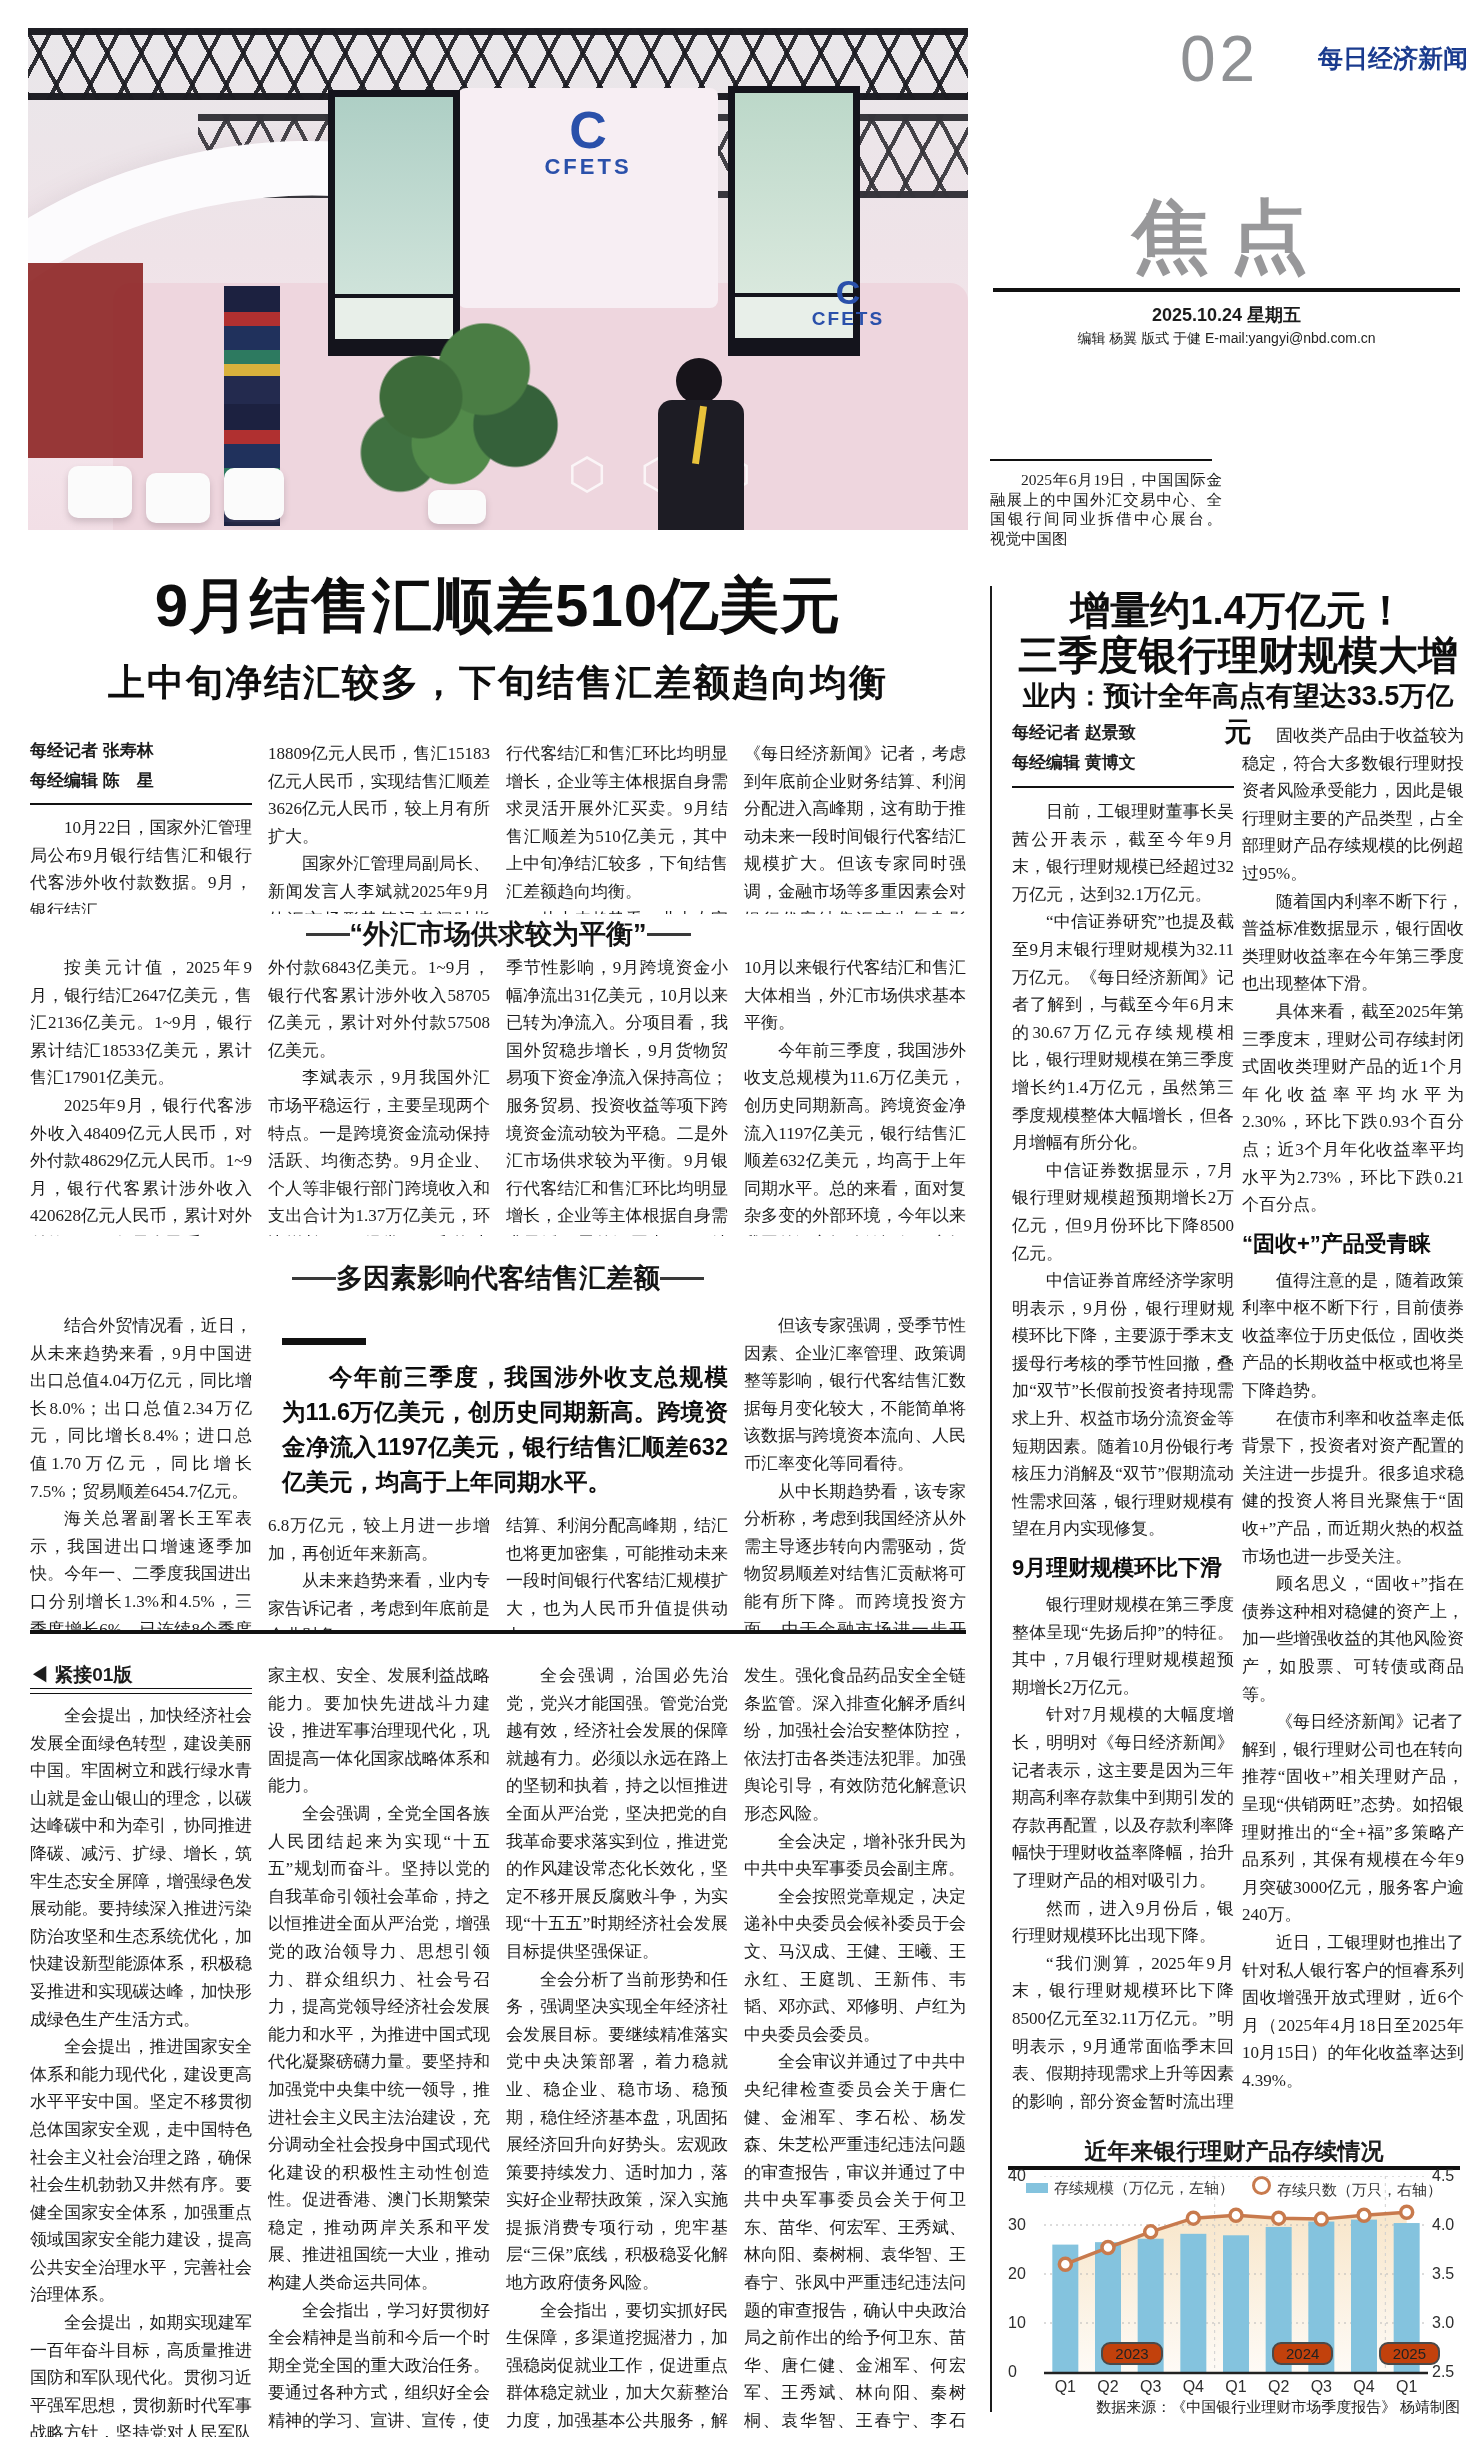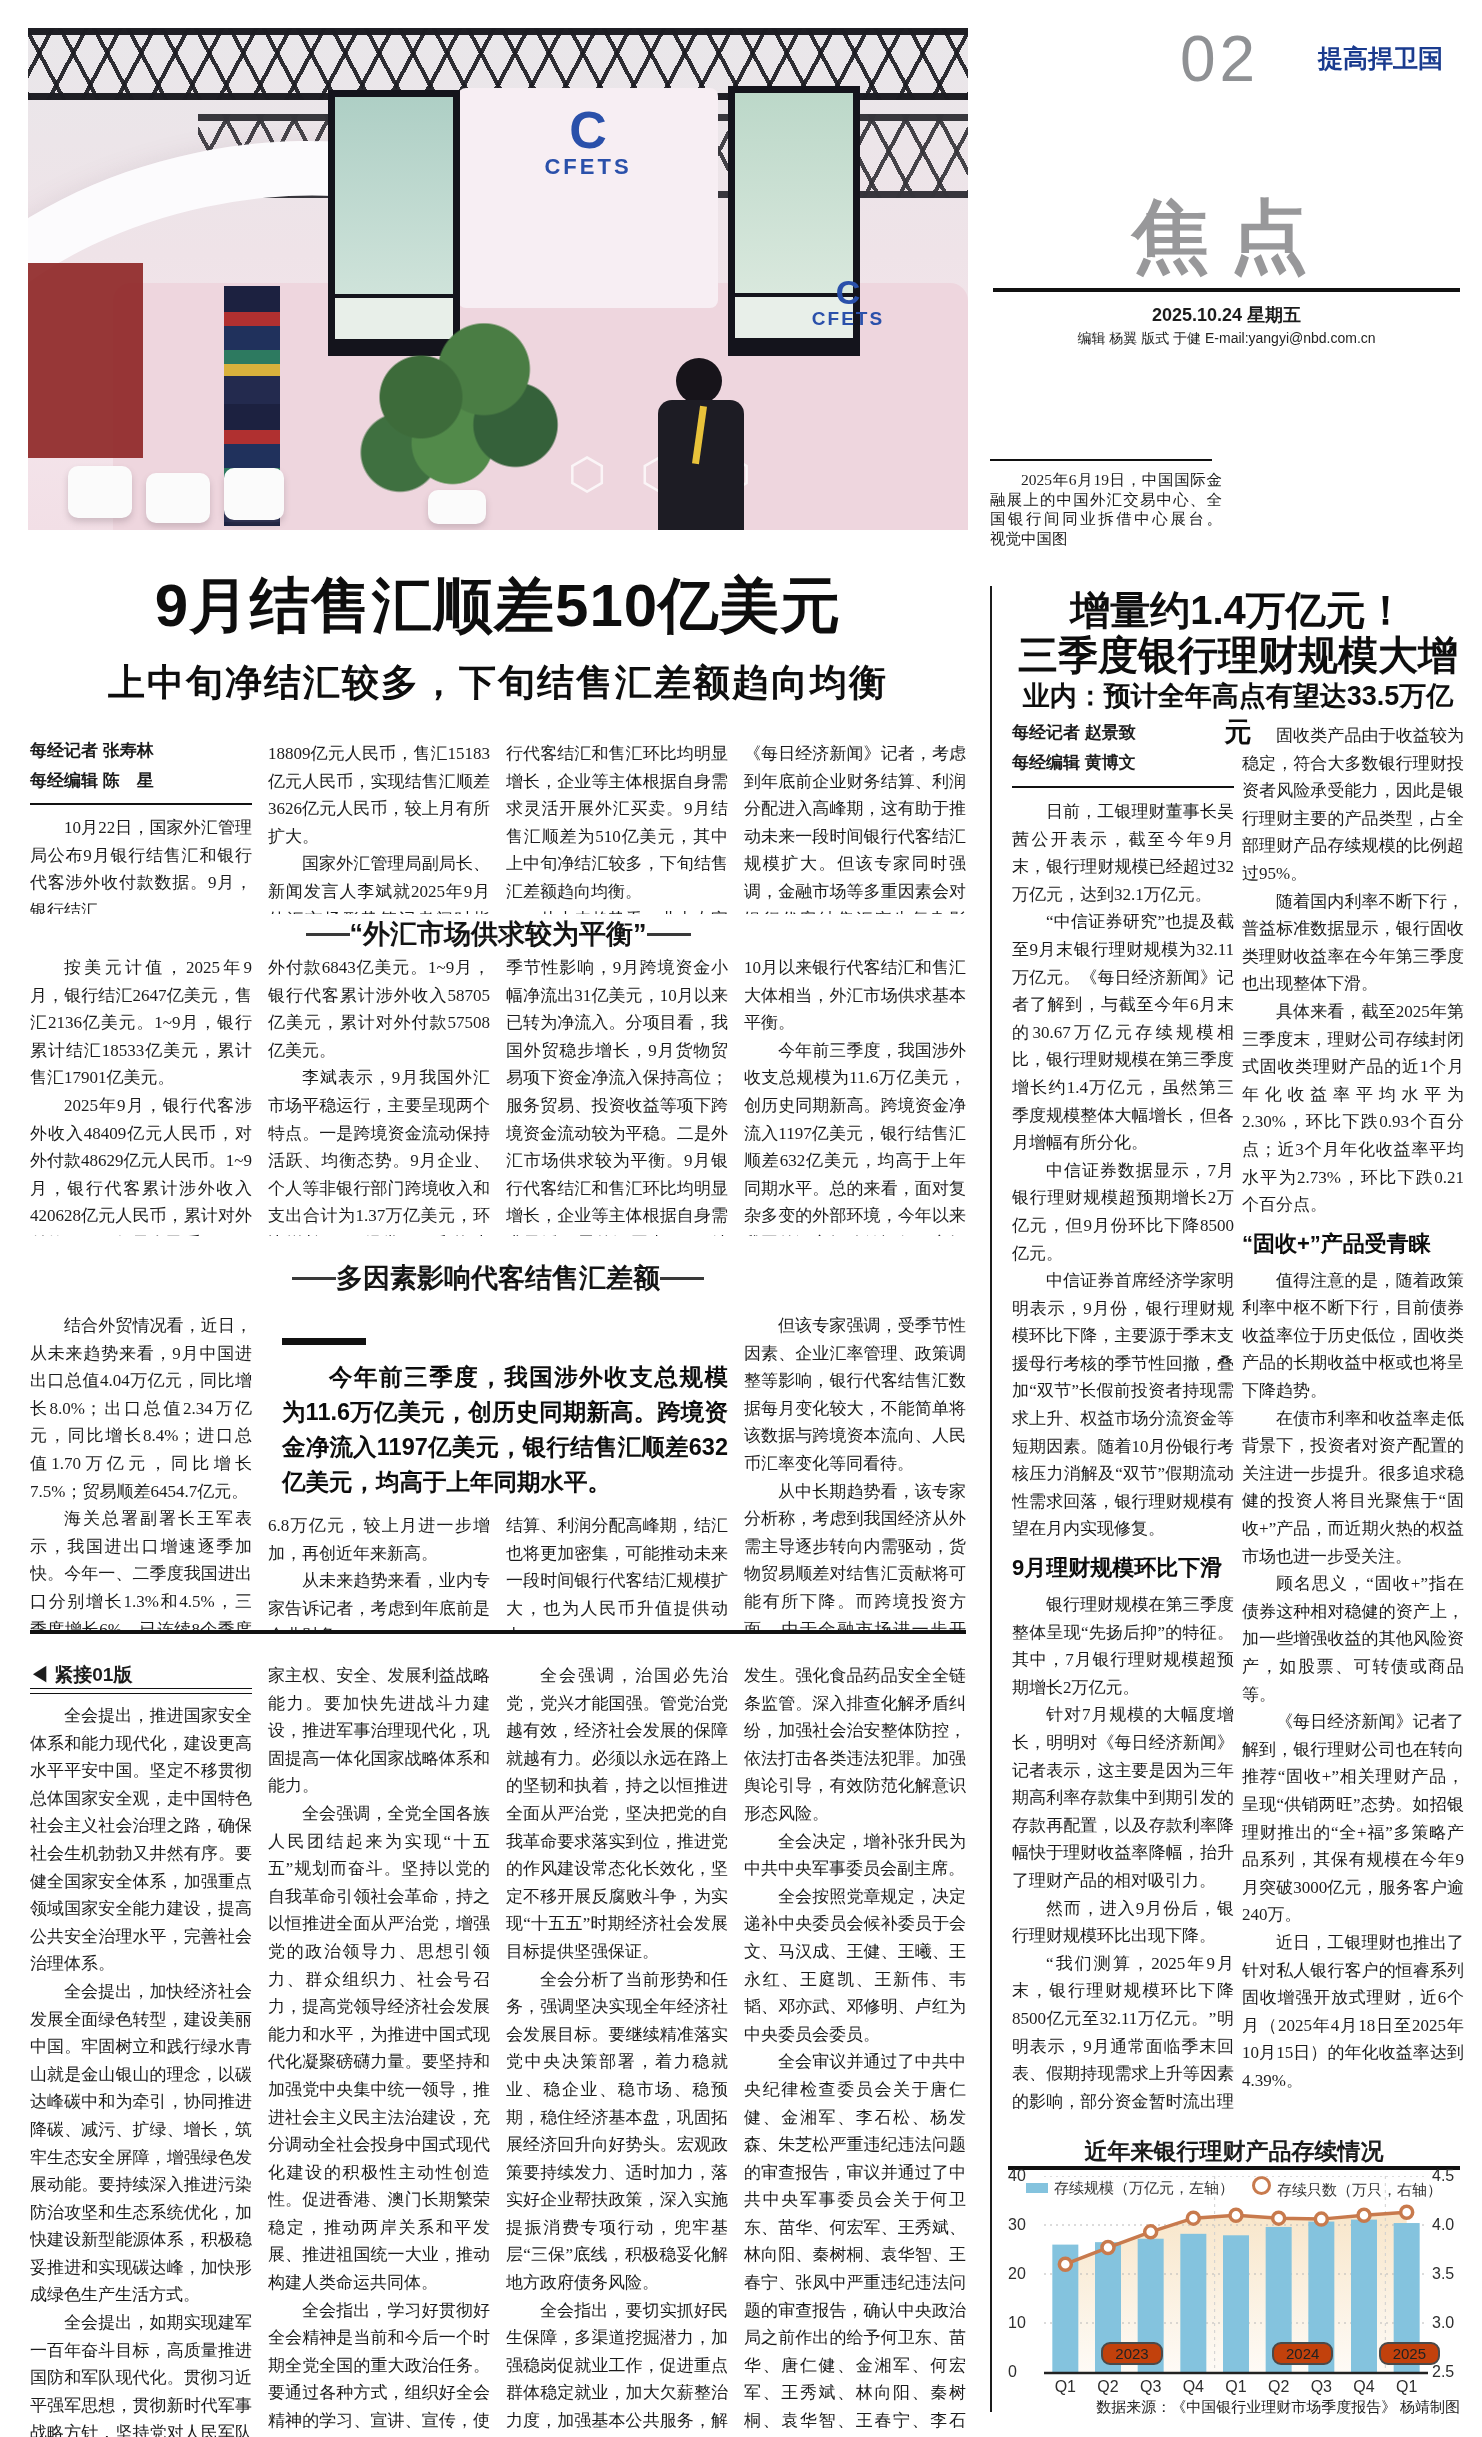--- a/index.html
+++ b/index.html
@@ -109,21 +109,21 @@
   <div class="abs stool" style="left:40px;top:438px;width:64px;height:52px;"></div>
   <div class="abs stool" style="left:118px;top:445px;width:64px;height:50px;"></div>
   <div class="abs stool" style="left:196px;top:440px;width:60px;height:52px;"></div>
   <div class="abs stool" style="left:400px;top:462px;width:58px;height:34px;"></div>
   <div class="abs person-head" style="left:648px;top:330px;width:46px;height:46px;"></div>
   <div class="abs person-body" style="left:630px;top:372px;width:86px;height:130px;"></div>
   <div class="abs lanyard" style="left:668px;top:378px;width:7px;height:58px;transform:rotate(8deg);"></div>
 </div>
 
 <div class="abs pageno" style="left:1180px;top:22px;">02</div>
-<div class="abs brand" style="left:1318px;top:42px;">提高捍卫国</div>
+<div class="abs brand" style="left:1318px;top:42px;">每日经济新闻</div>
 <div class="abs section-big" style="left:1132px;top:185px;">焦点</div>
 <div class="abs rule" style="left:993px;top:288px;width:467px;height:4px;"></div>
 <div class="abs dateline" style="left:993px;top:303px;width:467px;">2025.10.24 星期五</div>
 <div class="abs editors" style="left:993px;top:330px;width:467px;">编辑 杨翼 版式 于健 E-mail:yangyi@nbd.com.cn</div>
 
 <div class="abs rule" style="left:990px;top:459px;width:222px;height:2px;"></div>
 <div class="abs caption" style="left:990px;top:470px;">
   <p>2025年6月19日，中国国际金融展上的中国外汇交易中心、全国银行间同业拆借中心展台。　视觉中国图</p>
 </div>
 
@@ -201,22 +201,22 @@
     <p>从中长期趋势看，该专家分析称，考虑到我国经济从外需主导逐步转向内需驱动，货物贸易顺差对结售汇贡献将可能有所下降。而跨境投资方面，由于金融市场进一步开放，双向波动特征更加突出。多重因素将对代客结售汇差额产生较复杂的影响。</p>
   </div>
 
 <div class="abs rule" style="left:30px;top:1630px;width:936px;height:3.5px;"></div>
 
 <div class="abs cont-marker" style="left:30px;top:1662px;">◀ 紧接01版</div>
 <div class="abs rule" style="left:30px;top:1688px;width:222px;height:1px;"></div>
 <div class="abs rule" style="left:30px;top:1693px;width:222px;height:1px;"></div>
 
 <div class="abs col" style="left:30px;top:1702px;width:222px;height:735px;">
+    <p>全会提出，加快经济社会发展全面绿色转型，建设美丽中国。牢固树立和践行绿水青山就是金山银山的理念，以碳达峰碳中和为牵引，协同推进降碳、减污、扩绿、增长，筑牢生态安全屏障，增强绿色发展动能。要持续深入推进污染防治攻坚和生态系统优化，加快建设新型能源体系，积极稳妥推进和实现碳达峰，加快形成绿色生产生活方式。</p>
     <p>全会提出，推进国家安全体系和能力现代化，建设更高水平平安中国。坚定不移贯彻总体国家安全观，走中国特色社会主义社会治理之路，确保社会生机勃勃又井然有序。要健全国家安全体系，加强重点领域国家安全能力建设，提高公共安全治理水平，完善社会治理体系。</p>
-    <p>全会提出，加快经济社会发展全面绿色转型，建设美丽中国。牢固树立和践行绿水青山就是金山银山的理念，以碳达峰碳中和为牵引，协同推进降碳、减污、扩绿、增长，筑牢生态安全屏障，增强绿色发展动能。要持续深入推进污染防治攻坚和生态系统优化，加快建设新型能源体系，积极稳妥推进和实现碳达峰，加快形成绿色生产生活方式。</p>
     <p>全会提出，如期实现建军一百年奋斗目标，高质量推进国防和军队现代化。贯彻习近平强军思想，贯彻新时代军事战略方针，坚持党对人民军队绝对领导，贯彻军委主席负责制，按照国防和军队现代化新“三步走”战略，推进政治建军、改革强军、科技强军、人才强军、依法治军，边斗争、边备战、边建设，加快机械化信息化智能化融合发展，提高捍卫国</p>
   </div>
 <div class="abs col" style="left:268px;top:1662px;width:222px;height:775px;">
     <p class="cont">家主权、安全、发展利益战略能力。要加快先进战斗力建设，推进军事治理现代化，巩固提高一体化国家战略体系和能力。</p>
     <p>全会强调，全党全国各族人民团结起来为实现“十五五”规划而奋斗。坚持以党的自我革命引领社会革命，持之以恒推进全面从严治党，增强党的政治领导力、思想引领力、群众组织力、社会号召力，提高党领导经济社会发展能力和水平，为推进中国式现代化凝聚磅礴力量。要坚持和加强党中央集中统一领导，推进社会主义民主法治建设，充分调动全社会投身中国式现代化建设的积极性主动性创造性。促进香港、澳门长期繁荣稳定，推动两岸关系和平发展、推进祖国统一大业，推动构建人类命运共同体。</p>
     <p>全会指出，学习好贯彻好全会精神是当前和今后一个时期全党全国的重大政治任务。要通过各种方式，组织好全会精神的学习、宣讲、宣传，使全党全社会领会好全会精神。要切实抓好全会精神的贯彻落实，坚定不移推动高质量发展，加快构建新发展格局，推动全体人民共同富裕迈出坚实步伐，更好统筹发展和安全，统筹推进经济建设和各领域工作，为基本实现社会主义现代化夯实基础。</p>
   </div>
 <div class="abs col" style="left:506px;top:1662px;width:222px;height:775px;">
     <p>全会强调，治国必先治党，党兴才能国强。管党治党越有效，经济社会发展的保障就越有力。必须以永远在路上的坚韧和执着，持之以恒推进全面从严治党，坚决把党的自我革命要求落实到位，推进党的作风建设常态化长效化，坚定不移开展反腐败斗争，为实现“十五五”时期经济社会发展目标提供坚强保证。</p>
     <p>全会分析了当前形势和任务，强调坚决实现全年经济社会发展目标。要继续精准落实党中央决策部署，着力稳就业、稳企业、稳市场、稳预期，稳住经济基本盘，巩固拓展经济回升向好势头。宏观政策要持续发力、适时加力，落实好企业帮扶政策，深入实施提振消费专项行动，兜牢基层“三保”底线，积极稳妥化解地方政府债务风险。</p>

